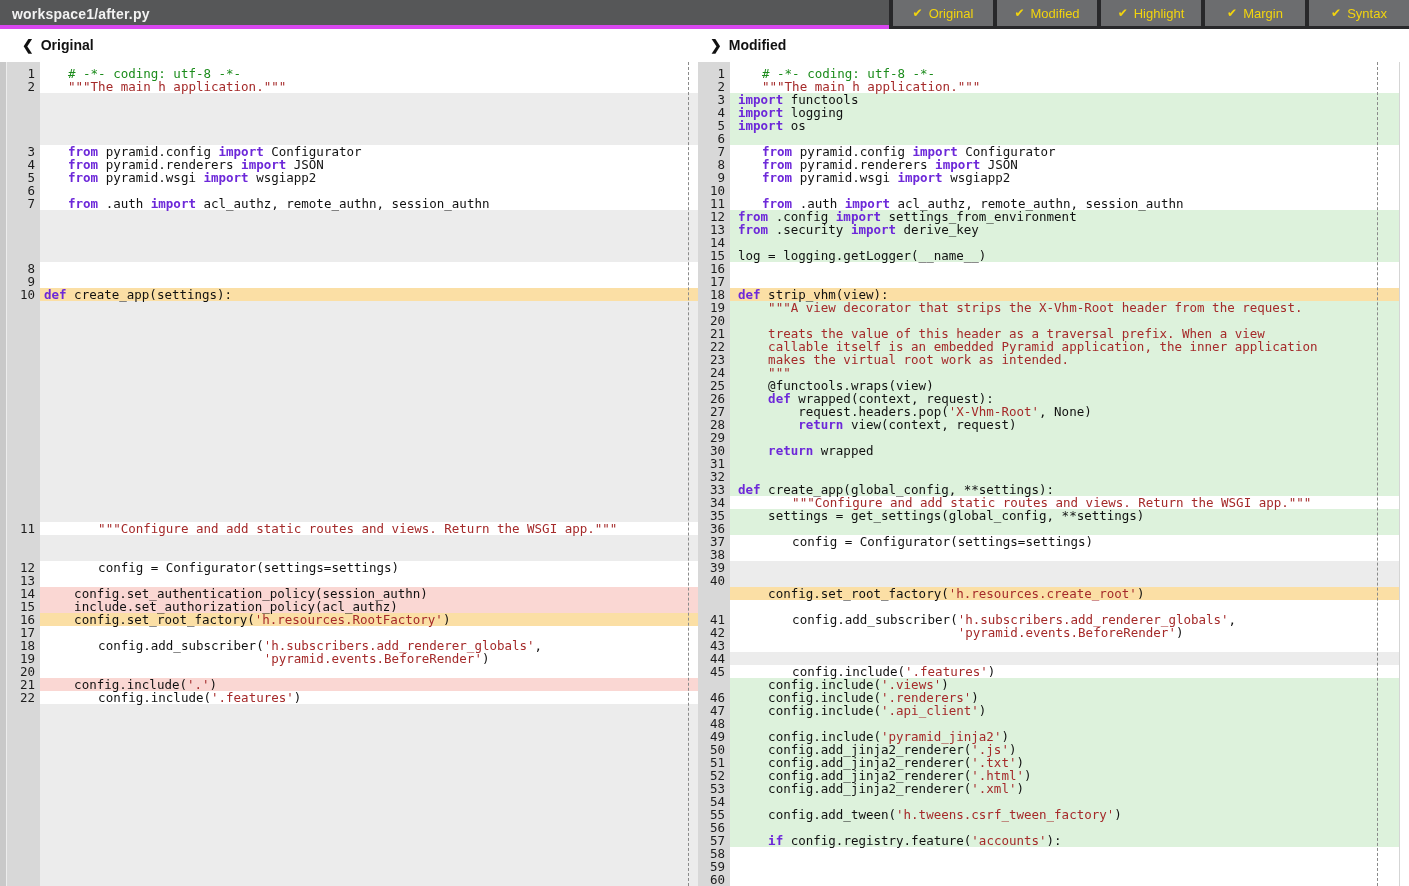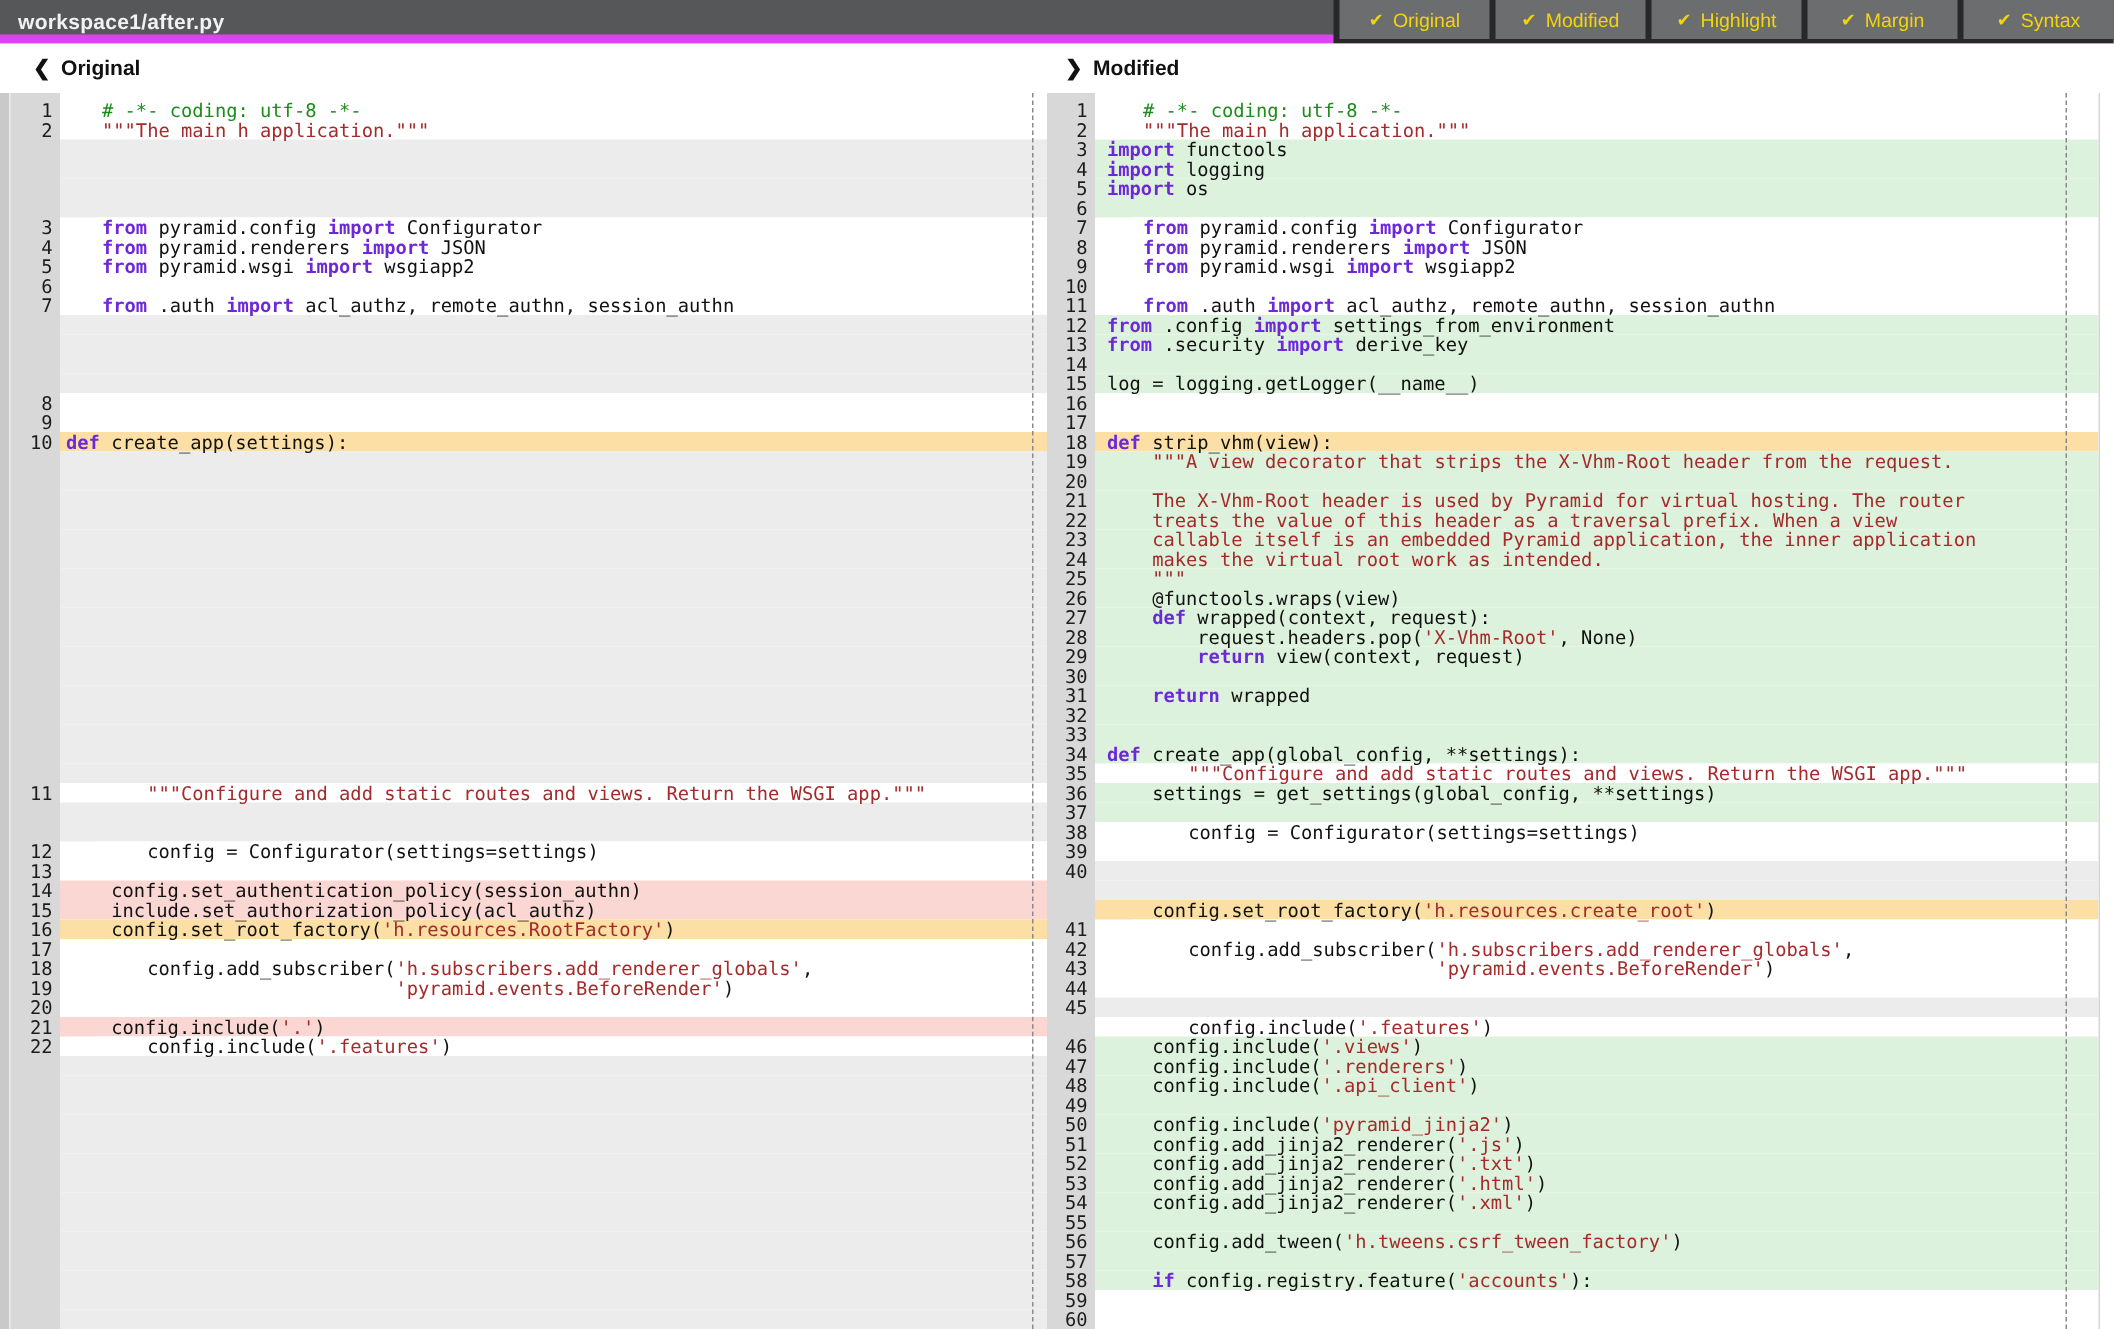--- a/index.html
+++ b/index.html
@@ -1,21 +1,21 @@
 <!DOCTYPE html>
 <html><head>
 <meta charset="utf-8">
 <style>
   * { margin:0; padding:0; box-sizing:border-box; }
   html,body { width:1409px; height:886px; overflow:hidden; background:#ffffff;
               font-family:"Liberation Sans", sans-serif; }
 
   
   .topbar { position:absolute; left:0; top:0; width:1409px; height:29px;
-            background:#565758; border-bottom:6px solid #d946ef; }
+            background:#565758; border-bottom:4px solid #d946ef; }
   .win-title { position:absolute; left:12px; top:6px; font-size:14px; font-weight:bold;
                color:#f2f2f2; letter-spacing:.2px; }
   .toolbar { position:absolute; right:0; top:0; height:29px; background:#28282a;
              display:flex; gap:4px; padding:0 0 3px 4px; }
   .tb-btn { width:100px; height:26px; background:#6c6d6f; color:#f2d40e;
             font-size:13px; display:flex; align-items:center; justify-content:center;
             gap:6px; cursor:default; }
   .tb-check { font-size:12px; }
 
   
@@ -312,21 +312,20 @@
       <div class="code-row bg-norm"><span class="tok-kw">from</span><span> .auth </span><span class="tok-kw">import</span><span> acl_authz, remote_authn, session_authn</span></div>
       <div class="code-row bg-add"><span class="tok-kw">from</span><span> .config </span><span class="tok-kw">import</span><span> settings_from_environment</span></div>
       <div class="code-row bg-add"><span class="tok-kw">from</span><span> .security </span><span class="tok-kw">import</span><span> derive_key</span></div>
       <div class="code-row bg-add"></div>
       <div class="code-row bg-add"><span>log = logging.getLogger(__name__)</span></div>
       <div class="code-row bg-norm"></div>
       <div class="code-row bg-norm"></div>
       <div class="code-row bg-chg"><span class="tok-kw">def</span><span> strip_vhm(view):</span></div>
       <div class="code-row bg-add"><span>    </span><span class="tok-str">"""A view decorator that strips the X-Vhm-Root header from the request.</span></div>
       <div class="code-row bg-add"></div>
-      <div class="code-row bg-add"><span class="tok-str">    The X-Vhm-Root header is used by Pyramid for virtual hosting. The router</span></div>
       <div class="code-row bg-add"><span class="tok-str">    treats the value of this header as a traversal prefix. When a view</span></div>
       <div class="code-row bg-add"><span class="tok-str">    callable itself is an embedded Pyramid application, the inner application</span></div>
       <div class="code-row bg-add"><span class="tok-str">    makes the virtual root work as intended.</span></div>
       <div class="code-row bg-add"><span class="tok-str">    """</span></div>
       <div class="code-row bg-add"><span>    @functools.wraps(view)</span></div>
       <div class="code-row bg-add"><span>    </span><span class="tok-kw">def</span><span> wrapped(context, request):</span></div>
       <div class="code-row bg-add"><span>        request.headers.pop(</span><span class="tok-str">'X-Vhm-Root'</span><span>, None)</span></div>
       <div class="code-row bg-add"><span>        </span><span class="tok-kw">return</span><span> view(context, request)</span></div>
       <div class="code-row bg-add"></div>
       <div class="code-row bg-add"><span>    </span><span class="tok-kw">return</span><span> wrapped</span></div>

